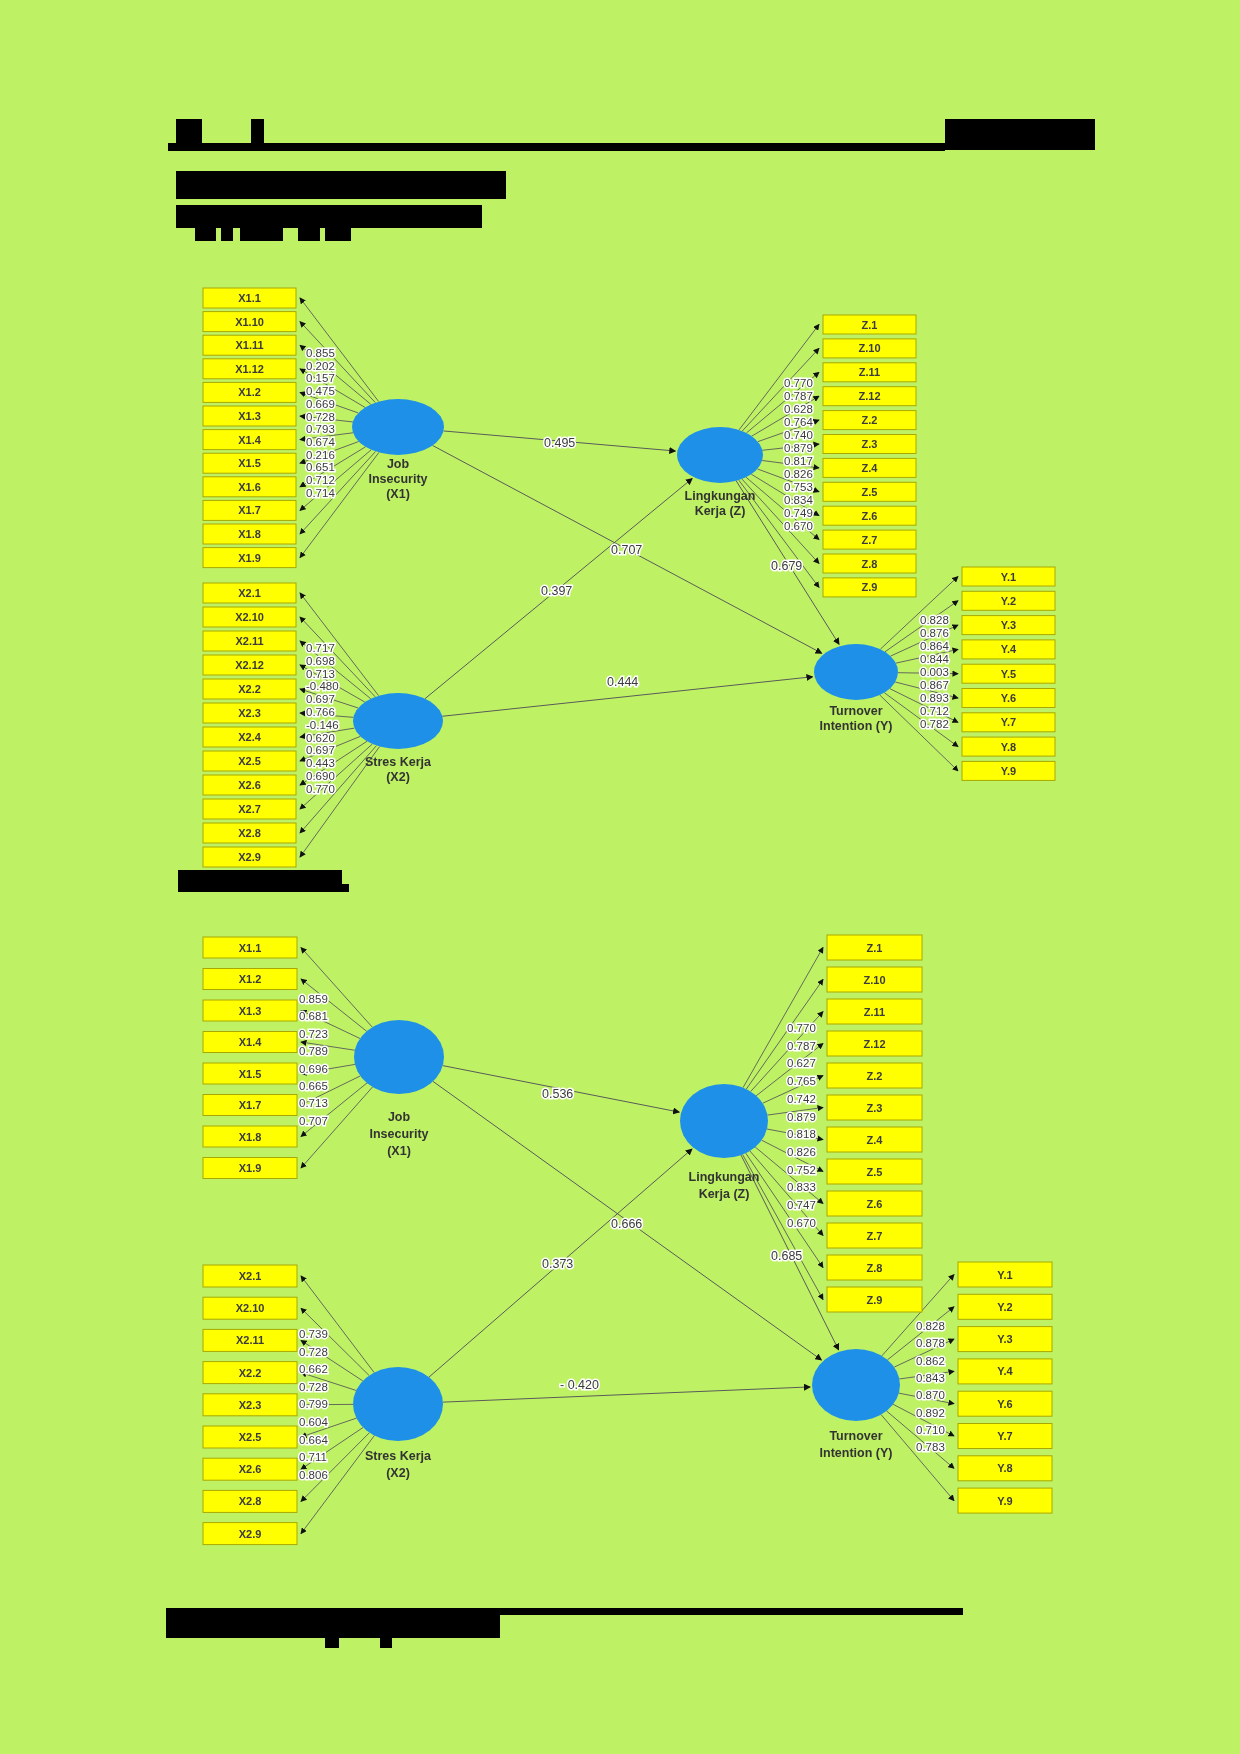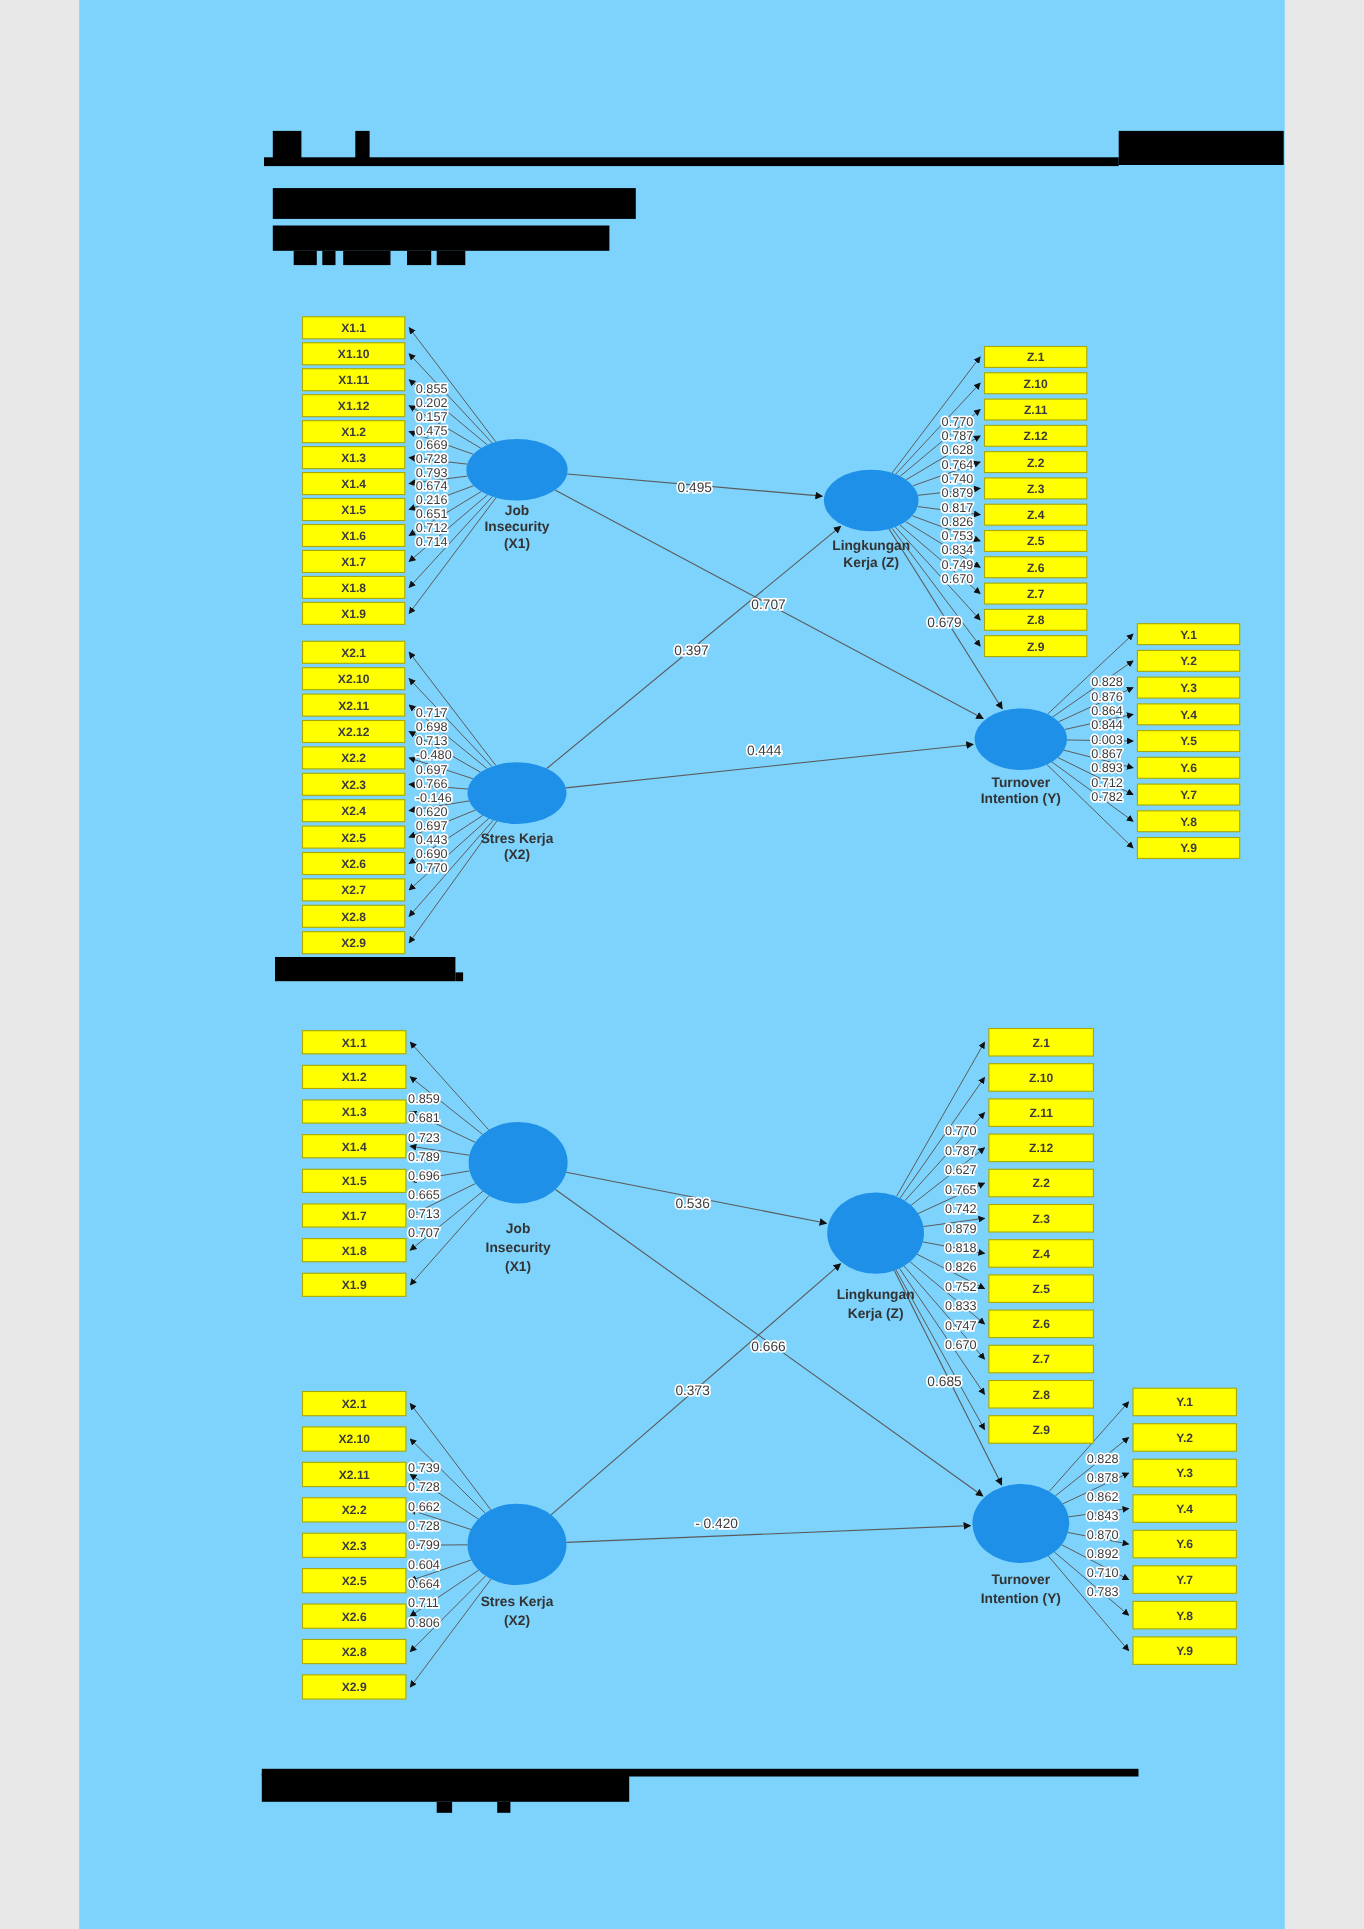--- a/index.html
+++ b/index.html
@@ -1,16 +1,16 @@
 <!DOCTYPE html>
 <html><head>
 <meta charset="utf-8">
 <style>
   html,body{margin:0;padding:0;background:#e8e8e8;}
-  .page{position:relative;width:1096px;height:1754px;background:#7dd3fc;margin:0 auto;overflow:hidden;}
+  .page{position:relative;width:1240px;height:1754px;background:#bef264;margin:0 auto;overflow:hidden;}
   svg text{font-family:"Liberation Sans","DejaVu Sans",sans-serif;}
   .boxlbl{font-size:11px;font-weight:700;fill:#3b3b3b;}
   .load{font-size:11.5px;fill:#3b3b3b;paint-order:stroke;stroke:#ffffff;stroke-width:3px;}
   .coef{font-size:12.5px;fill:#3b3b3b;paint-order:stroke;stroke:#ffffff;stroke-width:3px;}
   .nodelbl{font-size:12.5px;font-weight:600;fill:#333333;}
 </style>
 </head>
 <body>
 
 <div class="page">

